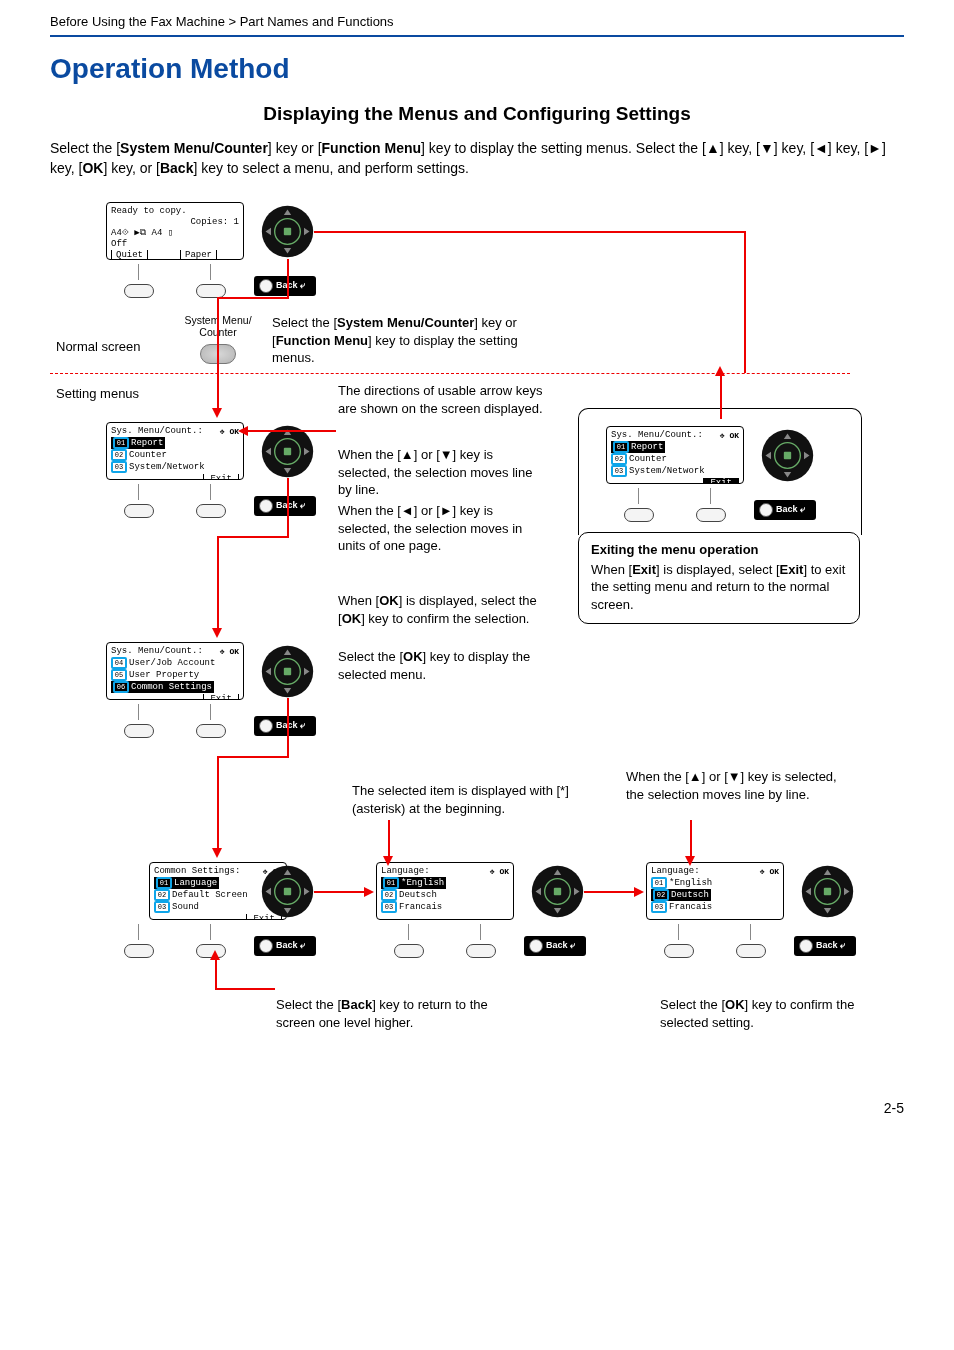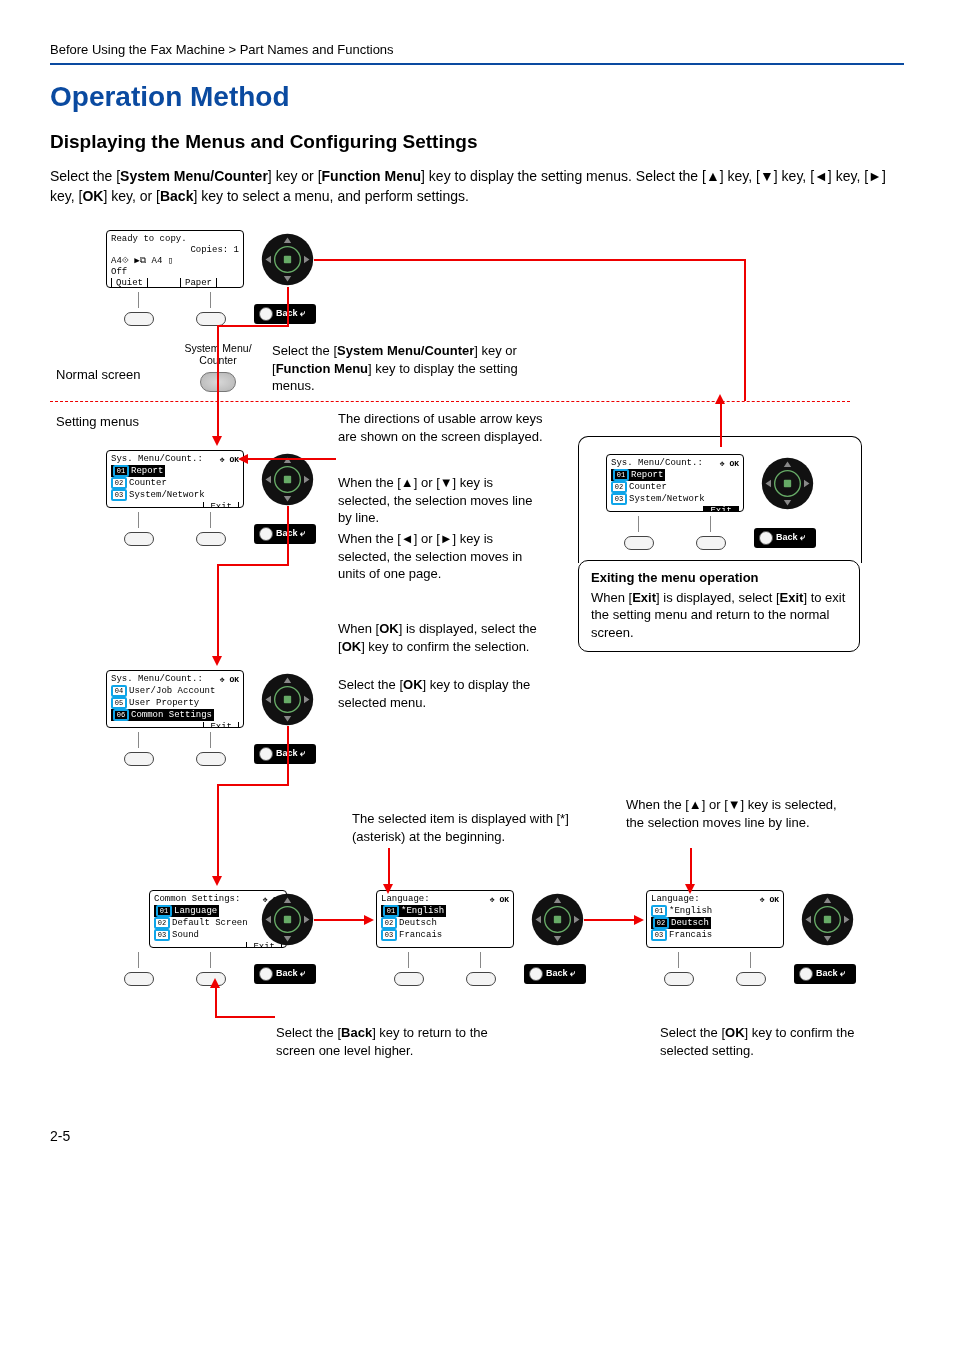--- a/index.html
+++ b/index.html
@@ -5,21 +5,21 @@
   body {
     margin: 0;
     padding: 0;
     font-family: Arial, Helvetica, sans-serif;
     font-size: 13px;
     color: #000;
     background: #fff;
     width: 954px;
   }
   .page {
-    padding: 42px 50px 40px 50px;
+    padding: 14px 50px 40px 50px;
     box-sizing: border-box;
   }
   .breadcrumb {
     font-size: 13px;
     color: #000;
     margin-bottom: 6px;
   }
   .hr-top {
     border: none;
     border-top: 2px solid #0a4aa0;
@@ -34,20 +34,21 @@
   }
   .intro, .body-text {
     font-size: 14px;
     line-height: 1.4;
     margin: 0 0 20px 0;
   }
   h2.subtitle {
     font-size: 19px;
     font-weight: bold;
     margin: 18px 0 14px 0;
+    text-align: center;
   }
   .diagram {
     position: relative;
     width: 854px;
     height: 880px;
     margin-top: 6px;
     font-size: 12px;
   }
   
   .lcd {
@@ -210,21 +211,21 @@
     border:1px solid #000;
     border-radius:10px;
     padding:8px 10px 10px 12px;
     width:282px;
     box-sizing:border-box;
     font-size:13px;
     line-height:1.35;
   }
   .callout .ctitle { font-weight:bold; display:block; margin-bottom:2px; }
   .pagenum {
-    text-align:left;
+    text-align:right;
     font-size:14px;
     margin-top:22px;
   }
 </style>
 </head>
 <body>
 
 <div class="page">
   <div class="breadcrumb">Before Using the Fax Machine &gt; Part Names and Functions</div>
   <hr class="hr-top">

